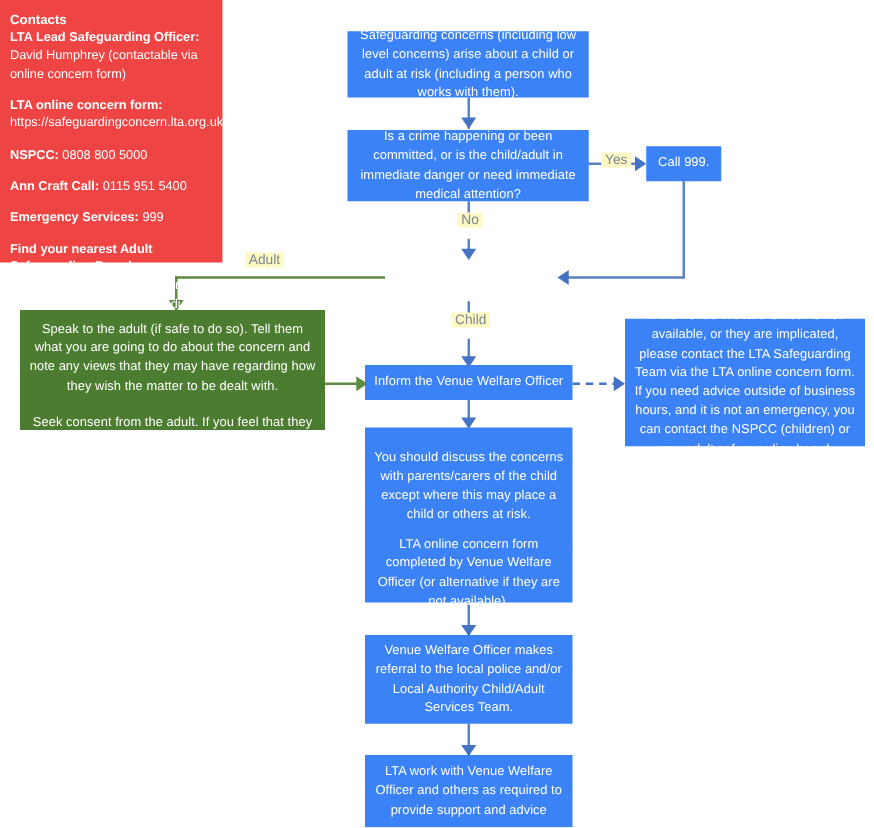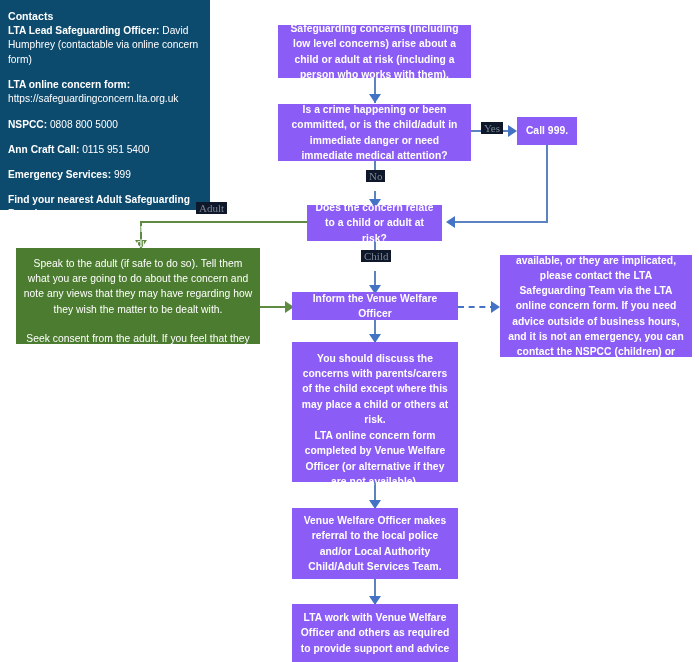--- a/index.html
+++ b/index.html
@@ -27,31 +27,31 @@
     align-items: center;
     justify-content: center;
     text-align: center;
     color: #ffffff;
     font-size: 10.3px;
     line-height: 15.2px;
     padding: 4px 7px;
     letter-spacing: 0.05px;
     z-index: 3;
   }
-  .node.blue { background: #8b5cf6; font-weight: bold; }
+  .node.blue { background: #3b82f6; }
   .node.green { background: #4C7C2F; }
 
   
   #contacts {
     position: absolute;
     left: 0px;
     top: 0px;
-    width: 210px;
+    width: 178px;
     height: 210px;
-    background: #0c4a6e;
+    background: #ef4444;
     color: #ffffff;
     box-sizing: border-box;
     padding: 9px 10px 6px 8px;
     font-size: 10.2px;
     line-height: 14.6px;
     text-align: left;
     z-index: 3;
   }
   #contacts .ct-title {
     font-weight: bold;
@@ -106,25 +106,24 @@
   }
   .ah.right.g {
     border-left-color: #5F8A42;
   }
 
   
   .elabel {
     position: absolute;
     font-size: 11px;
     color: #7B8794;
-    background: #0f172a;
+    background: #fef9c3;
     padding: 0 3px;
     z-index: 4;
     white-space: nowrap;
-    font-family: Liberation Serif, serif;
   }
 </style>
 </head>
 <body>
 
 <div id="canvas">
 
   <div id="contacts">
     <span class="ct-title">Contacts</span>
     <span class="blk"><b>LTA Lead Safeguarding Officer:</b><span> David Humphrey (contactable via online concern form)</span></span>
@@ -179,21 +178,20 @@
   <div class="elabel" style="left:366px; top:170px;">No</div>
   <div class="elabel" style="left:196px; top:202px;">Adult</div>
   <div class="elabel" style="left:361px; top:250px;">Child</div>
 
   <div class="node blue" style="left:278px; top:25px; width:193px; height:53px;">Safeguarding concerns (including low level concerns) arise about a child or adult at risk (including a person who works with them).</div>
 
   <div class="node blue" style="left:278px; top:104px; width:193px; height:57px;">Is a crime happening or been committed, or is the child/adult in immediate danger or need immediate medical attention?</div>
 
   <div class="node blue" style="left:517px; top:117px; width:60px; height:28px;">Call 999.</div>
 
-  <div class="node blue" style="left:307px; top:205px; width:135px; height:36px;">Does the concern relate to a child or adult at risk?</div>
 
   <div class="node green" style="left:16px; top:248px; width:244px; height:96px; flex-direction:column; justify-content:flex-start; padding-top:8px;">
     <span style="display:block;">Speak to the adult (if safe to do so). Tell them what you are going to do about the concern and note any views that they may have regarding how they wish the matter to be dealt with.</span>
     <span style="display:block; margin-top:14px;">Seek consent from the adult. If you feel that they do not have capacity to consent, you can act without consent but you must log your decision.</span>
   </div>
 
   <div class="node blue" style="left:292px; top:292px; width:166px; height:28px;">Inform the Venue Welfare Officer</div>
 
   <div class="node blue" style="left:500px; top:255px; width:192px; height:102px;">If the Venue Welfare Officer is not available, or they are implicated, please contact the LTA Safeguarding Team via the LTA online concern form. If you need advice outside of business hours, and it is not an emergency, you can contact the NSPCC (children) or your adult safeguarding board.</div>
 

